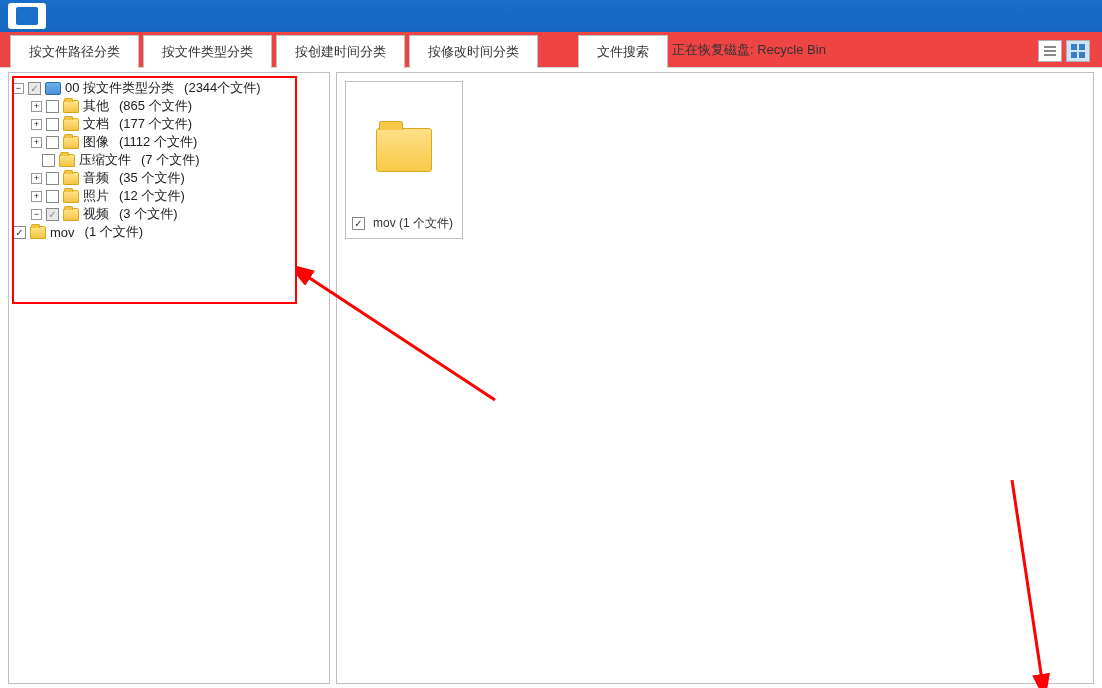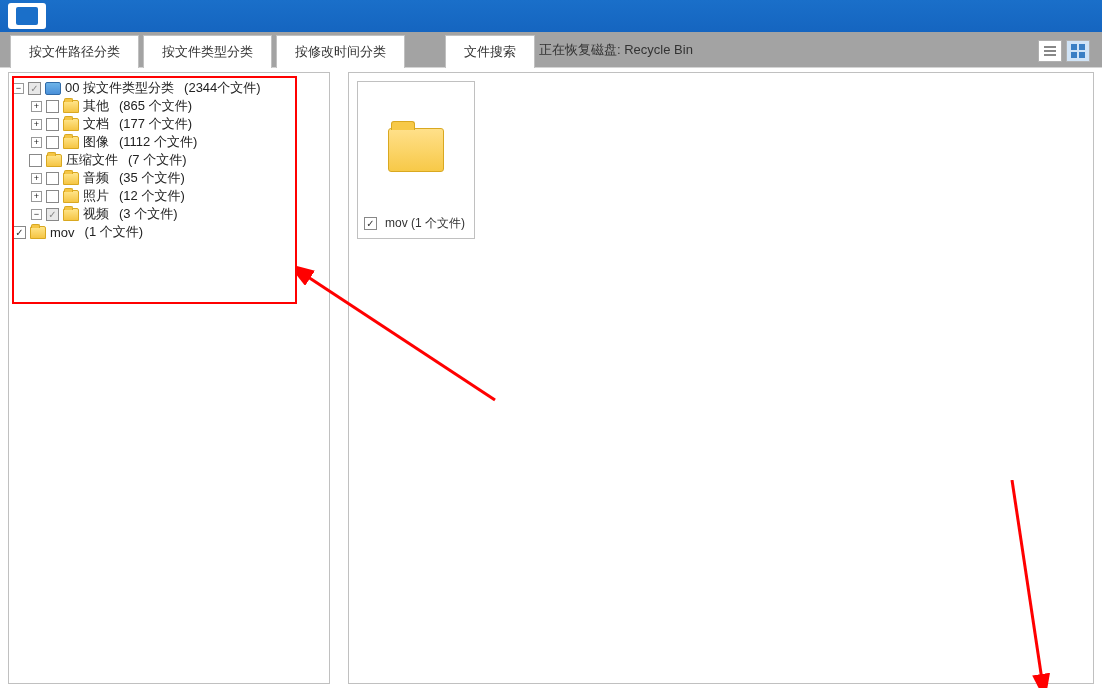--- a/index.html
+++ b/index.html
@@ -25,21 +25,21 @@
     .header-logo-inner {
       width: 22px;
       height: 18px;
       background: #1a6fc9;
       border-radius: 2px;
     }
     .header-title { color: #e3f1ff; font-size: 13px; opacity: 0.9; }
 
     .tabbar {
       height: 36px;
-      background: #a3a3a3;
+      background: #ef4444;
       border-bottom: 1px solid #d4d4d4;
       display: flex;
       align-items: flex-end;
       padding: 0 10px;
       gap: 4px;
     }
     .tab {
       padding: 7px 18px;
       background: #fff;
       border: 1px solid #c0c0c0;
@@ -147,21 +147,20 @@
 
     .content {
       flex: 1;
       border: 1px solid #c0c0c0;
       background: #fff;
       padding: 8px;
       display: flex;
       gap: 6px;
       align-content: flex-start;
       flex-wrap: wrap;
-      margin-left: 12px;
     }
     .thumb {
       width: 118px;
       height: 158px;
       border: 1px solid #c0c0c0;
       padding: 6px;
       display: flex;
       flex-direction: column;
       align-items: center;
       cursor: pointer;
@@ -219,20 +218,21 @@
 <div class="header">
   <div class="header-logo">
       <div class="header-logo-inner"></div>
     </div>
   <span class="header-title"></span>
 </div>
 
 <div class="tabbar">
   <div class="tab">按文件路径分类</div>
   <div class="tab active">按文件类型分类</div>
+  <div class="tab">按创建时间分类</div>
   <div class="tab">按修改时间分类</div>
   <div class="tab" style="margin-left:36px">文件搜索</div>
   <span class="status-text">正在恢复磁盘: Recycle Bin</span>
 </div>
 
 <div class="view-switch">
   <div class="view-btn">
     <span class="list-icon-lines">
         <span></span>
         <span></span>
@@ -274,21 +274,21 @@
         <span>文档</span>
         <span class="node-count">(177 个文件)</span>
       </div>
       <div class="tree-row" style="padding-left:18px">
         <span class="expander">+</span>
         <span class="chk"></span>
         <span class="folder-ico"></span>
         <span>图像</span>
         <span class="node-count">(1112 个文件)</span>
       </div>
-      <div class="tree-row" style="padding-left:1px">
+      <div class="tree-row" style="padding-left:14px">
         <span style="width:15px"></span>
         <span class="chk"></span>
         <span class="folder-ico"></span>
         <span>压缩文件</span>
         <span class="node-count">(7 个文件)</span>
       </div>
       <div class="tree-row" style="padding-left:18px">
         <span class="expander">+</span>
         <span class="chk"></span>
         <span class="folder-ico"></span>

